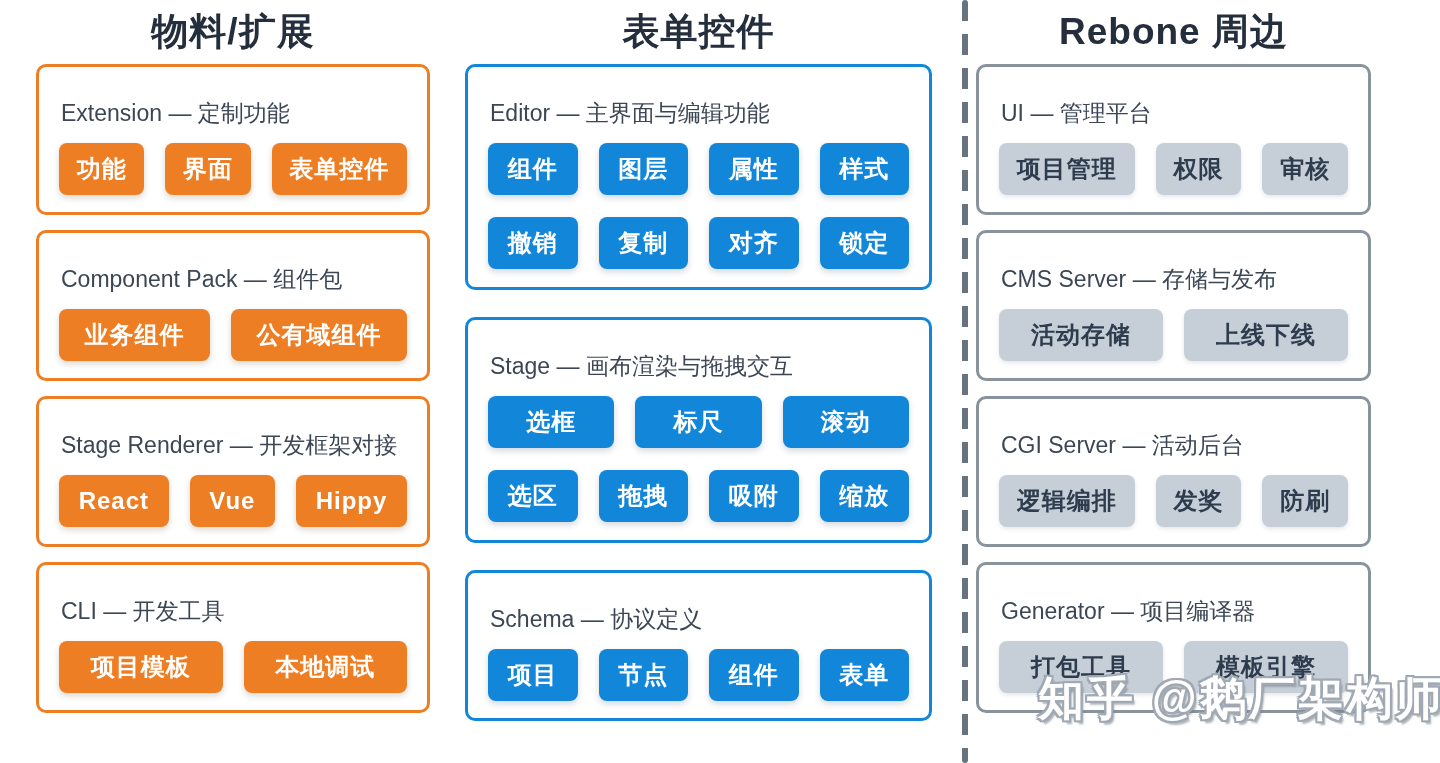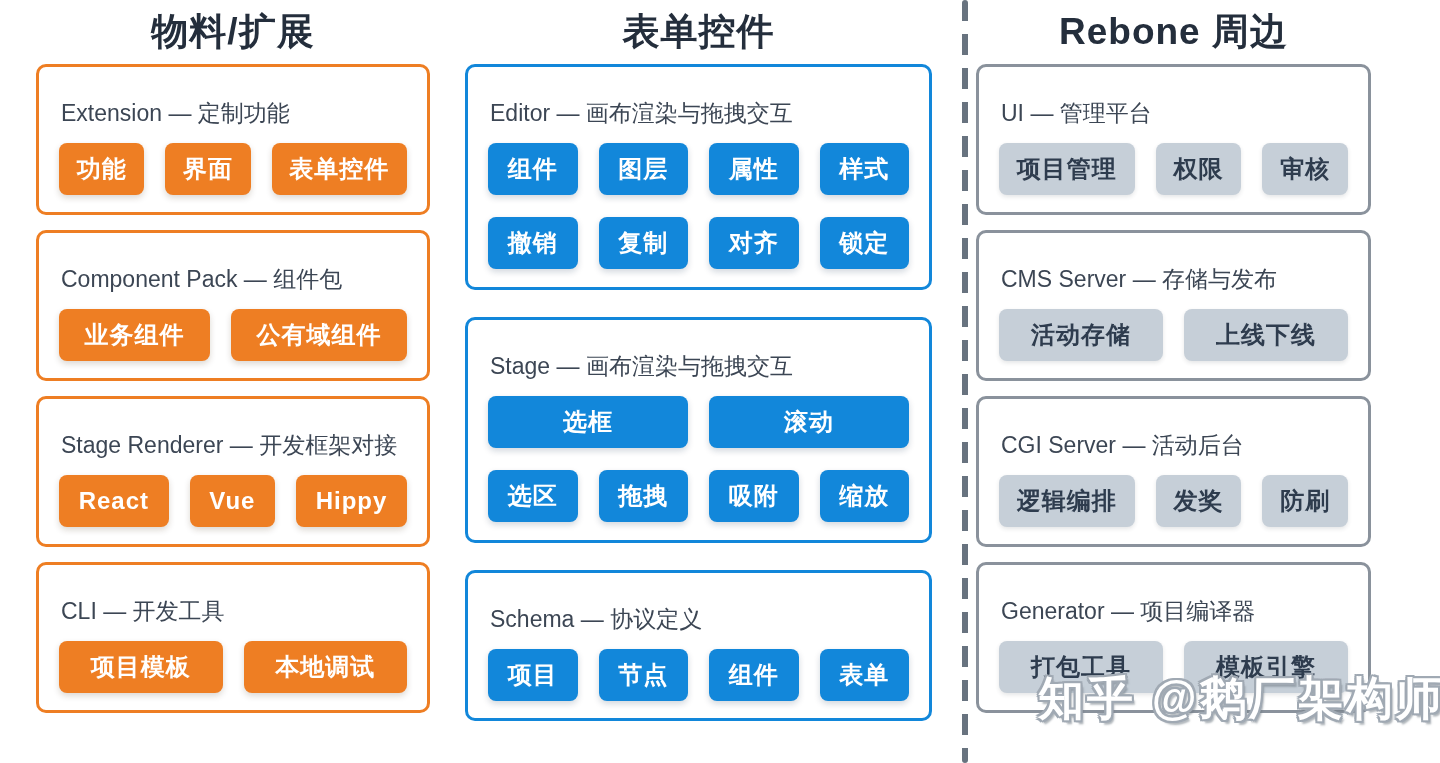--- a/index.html
+++ b/index.html
@@ -178,41 +178,42 @@
             <div class="row">
               <div class="btn">项目模板</div>
               <div class="btn">本地调试</div>
             </div>
           </div>
         </div>
       </div>
       <div class="column theme-blue" id="col-editor">
         <div class="col-header">表单控件</div>
         <div class="panel rows-2">
-          <div class="panel-title">Editor — 画布渲染与拖拽交互</div>
+          <div class="panel-title">Editor — 主界面与编辑功能</div>
           <div class="rows">
             <div class="row">
               <div class="btn">组件</div>
               <div class="btn">图层</div>
               <div class="btn">属性</div>
               <div class="btn">样式</div>
             </div>
             <div class="row">
               <div class="btn">撤销</div>
               <div class="btn">复制</div>
               <div class="btn">对齐</div>
               <div class="btn">锁定</div>
             </div>
           </div>
         </div>
         <div class="panel rows-2">
           <div class="panel-title">Stage — 画布渲染与拖拽交互</div>
           <div class="rows">
             <div class="row">
               <div class="btn">选框</div>
+              <div class="btn">标尺</div>
               <div class="btn">滚动</div>
             </div>
             <div class="row">
               <div class="btn">选区</div>
               <div class="btn">拖拽</div>
               <div class="btn">吸附</div>
               <div class="btn">缩放</div>
             </div>
           </div>
         </div>

